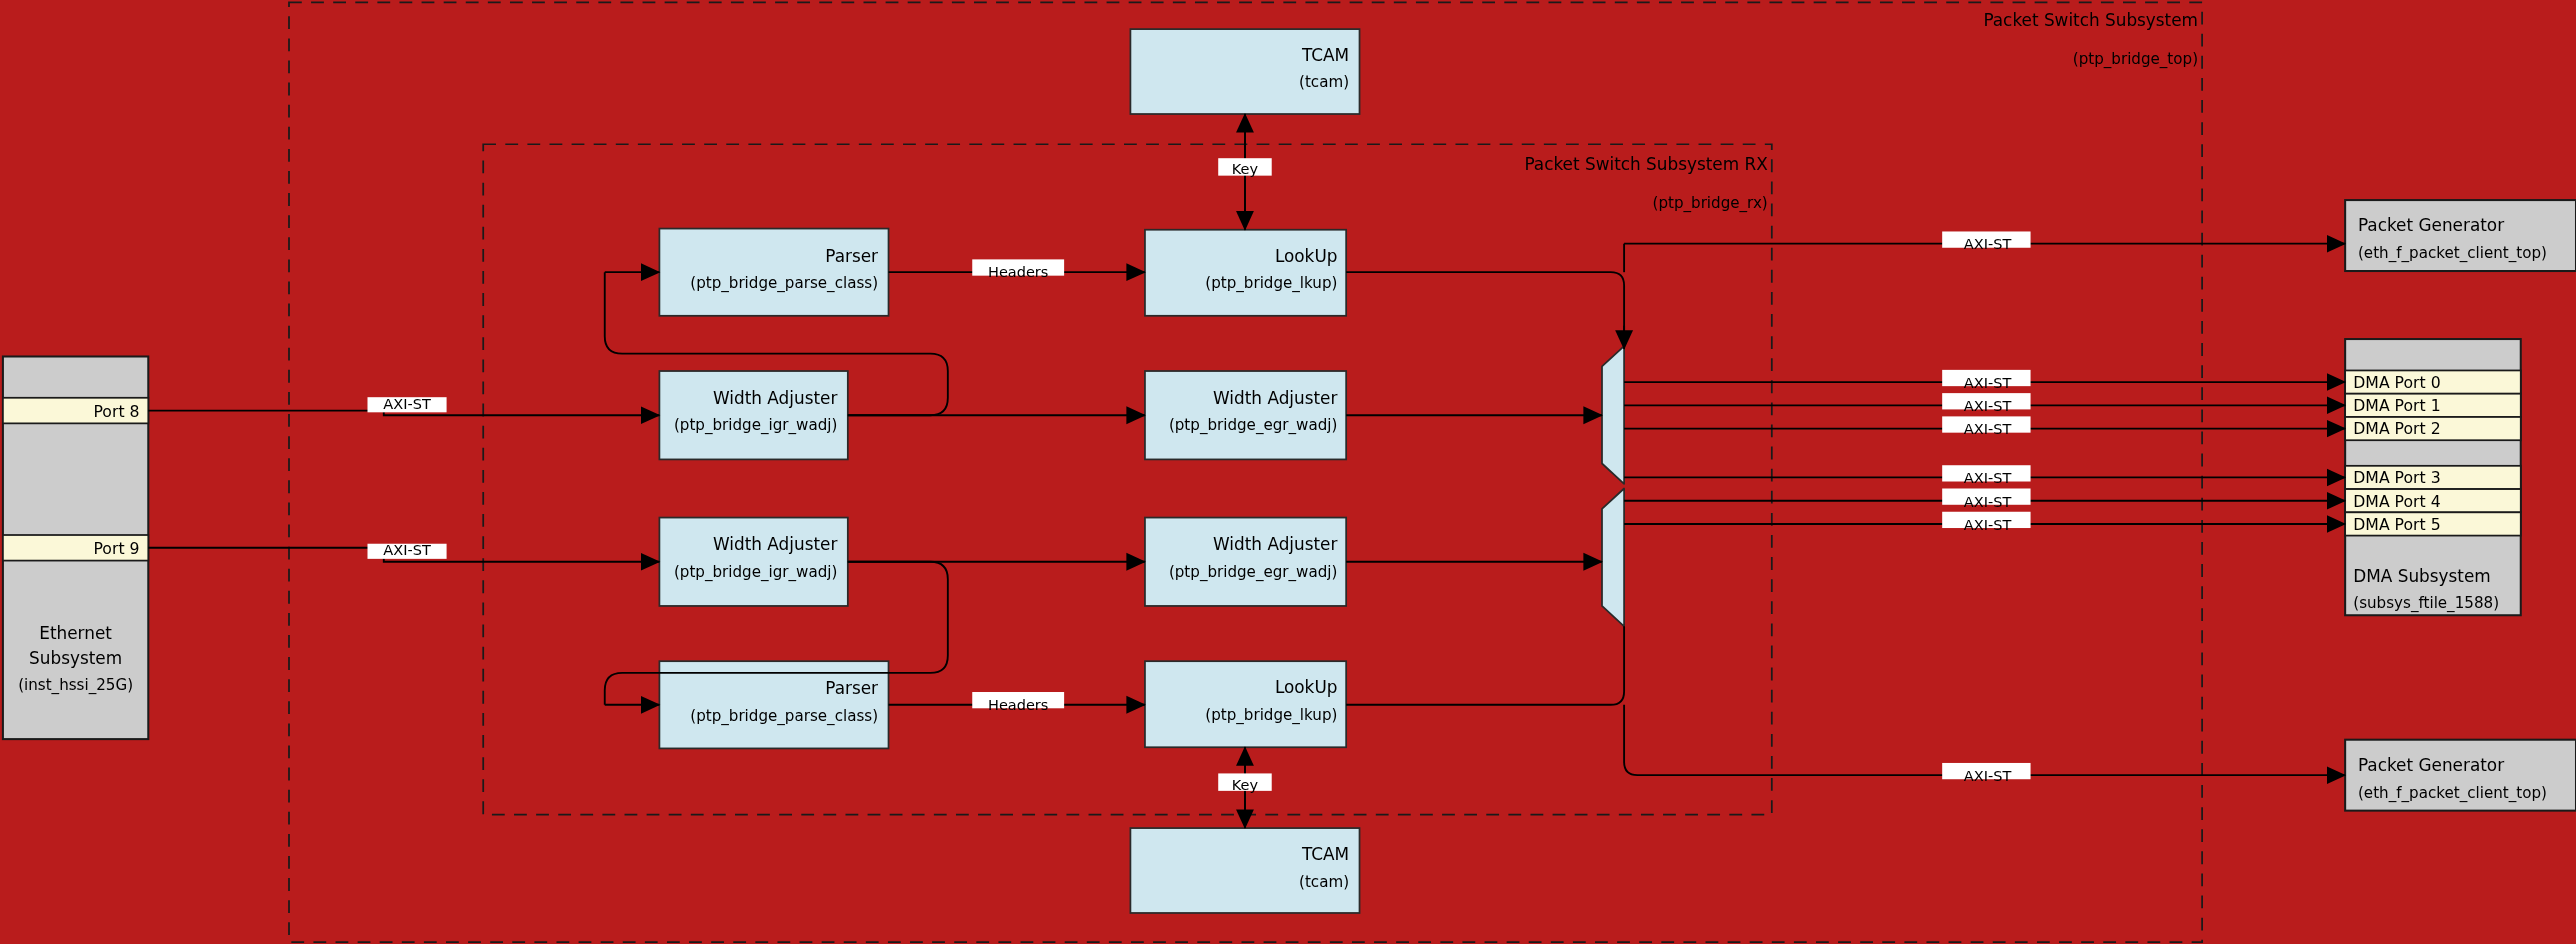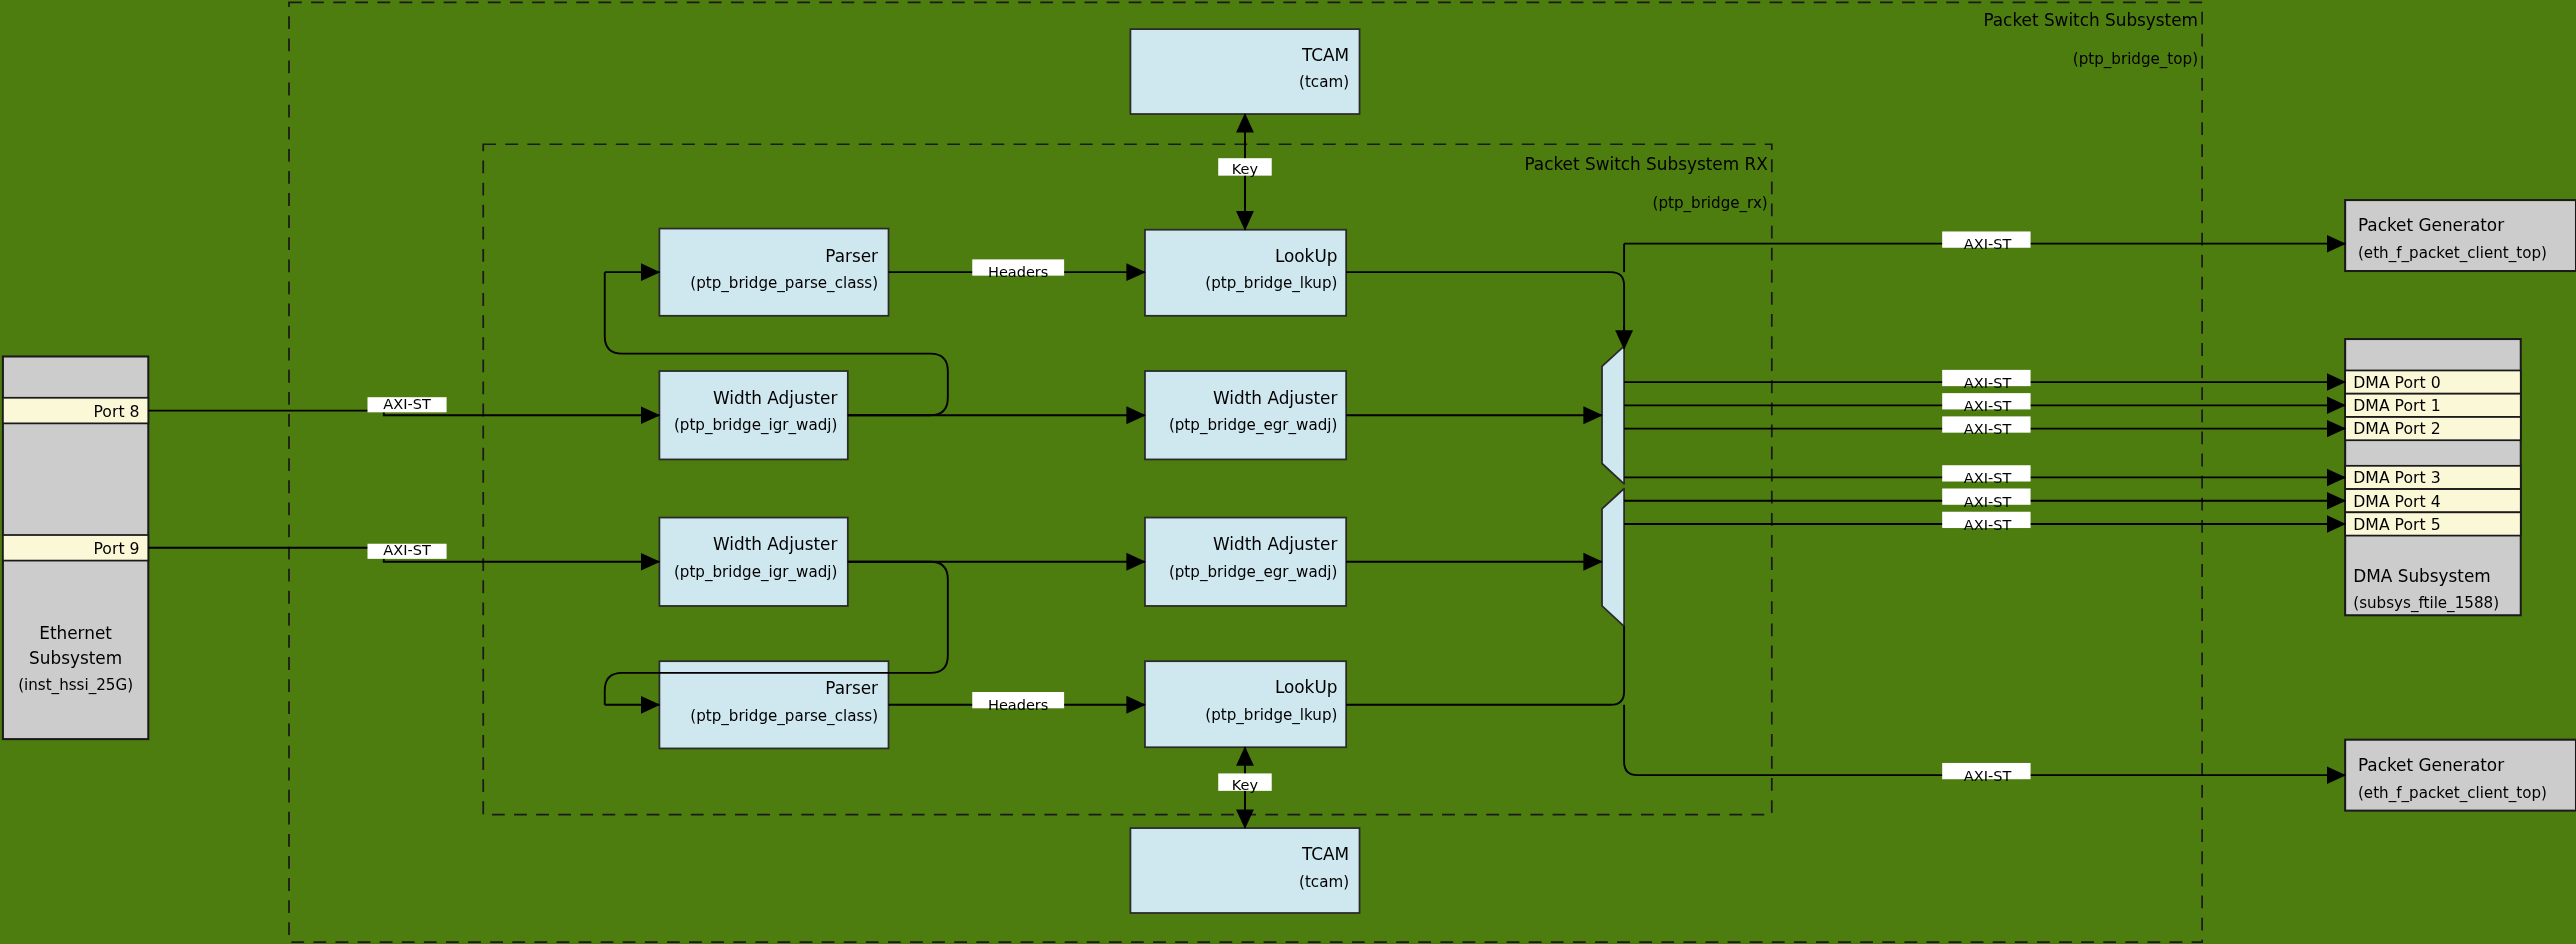--- a/index.html
+++ b/index.html
@@ -4,21 +4,21 @@
 <style>
   html, body {
     margin: 0;
     padding: 0;
     background: #ffffff;
   }
   #root {
     position: relative;
     width: 2576px;
     height: 945px;
-    background: #4d7c0f;
+    background: #b91c1c;
     font-family: "DejaVu Sans", sans-serif;
   }
   svg.diagram {
     display: block;
     width: 2576px;
     height: 945px;
   }
   .blk-fill-blue { fill: #cfe7ef; stroke: #2a2a2a; stroke-width: 3; }
   .blk-fill-gray { fill: #cccccc; stroke: #1a1a1a; stroke-width: 3.5; }
   .blk-fill-yellow { fill: #fbf8d8; stroke: #1a1a1a; stroke-width: 3; }

